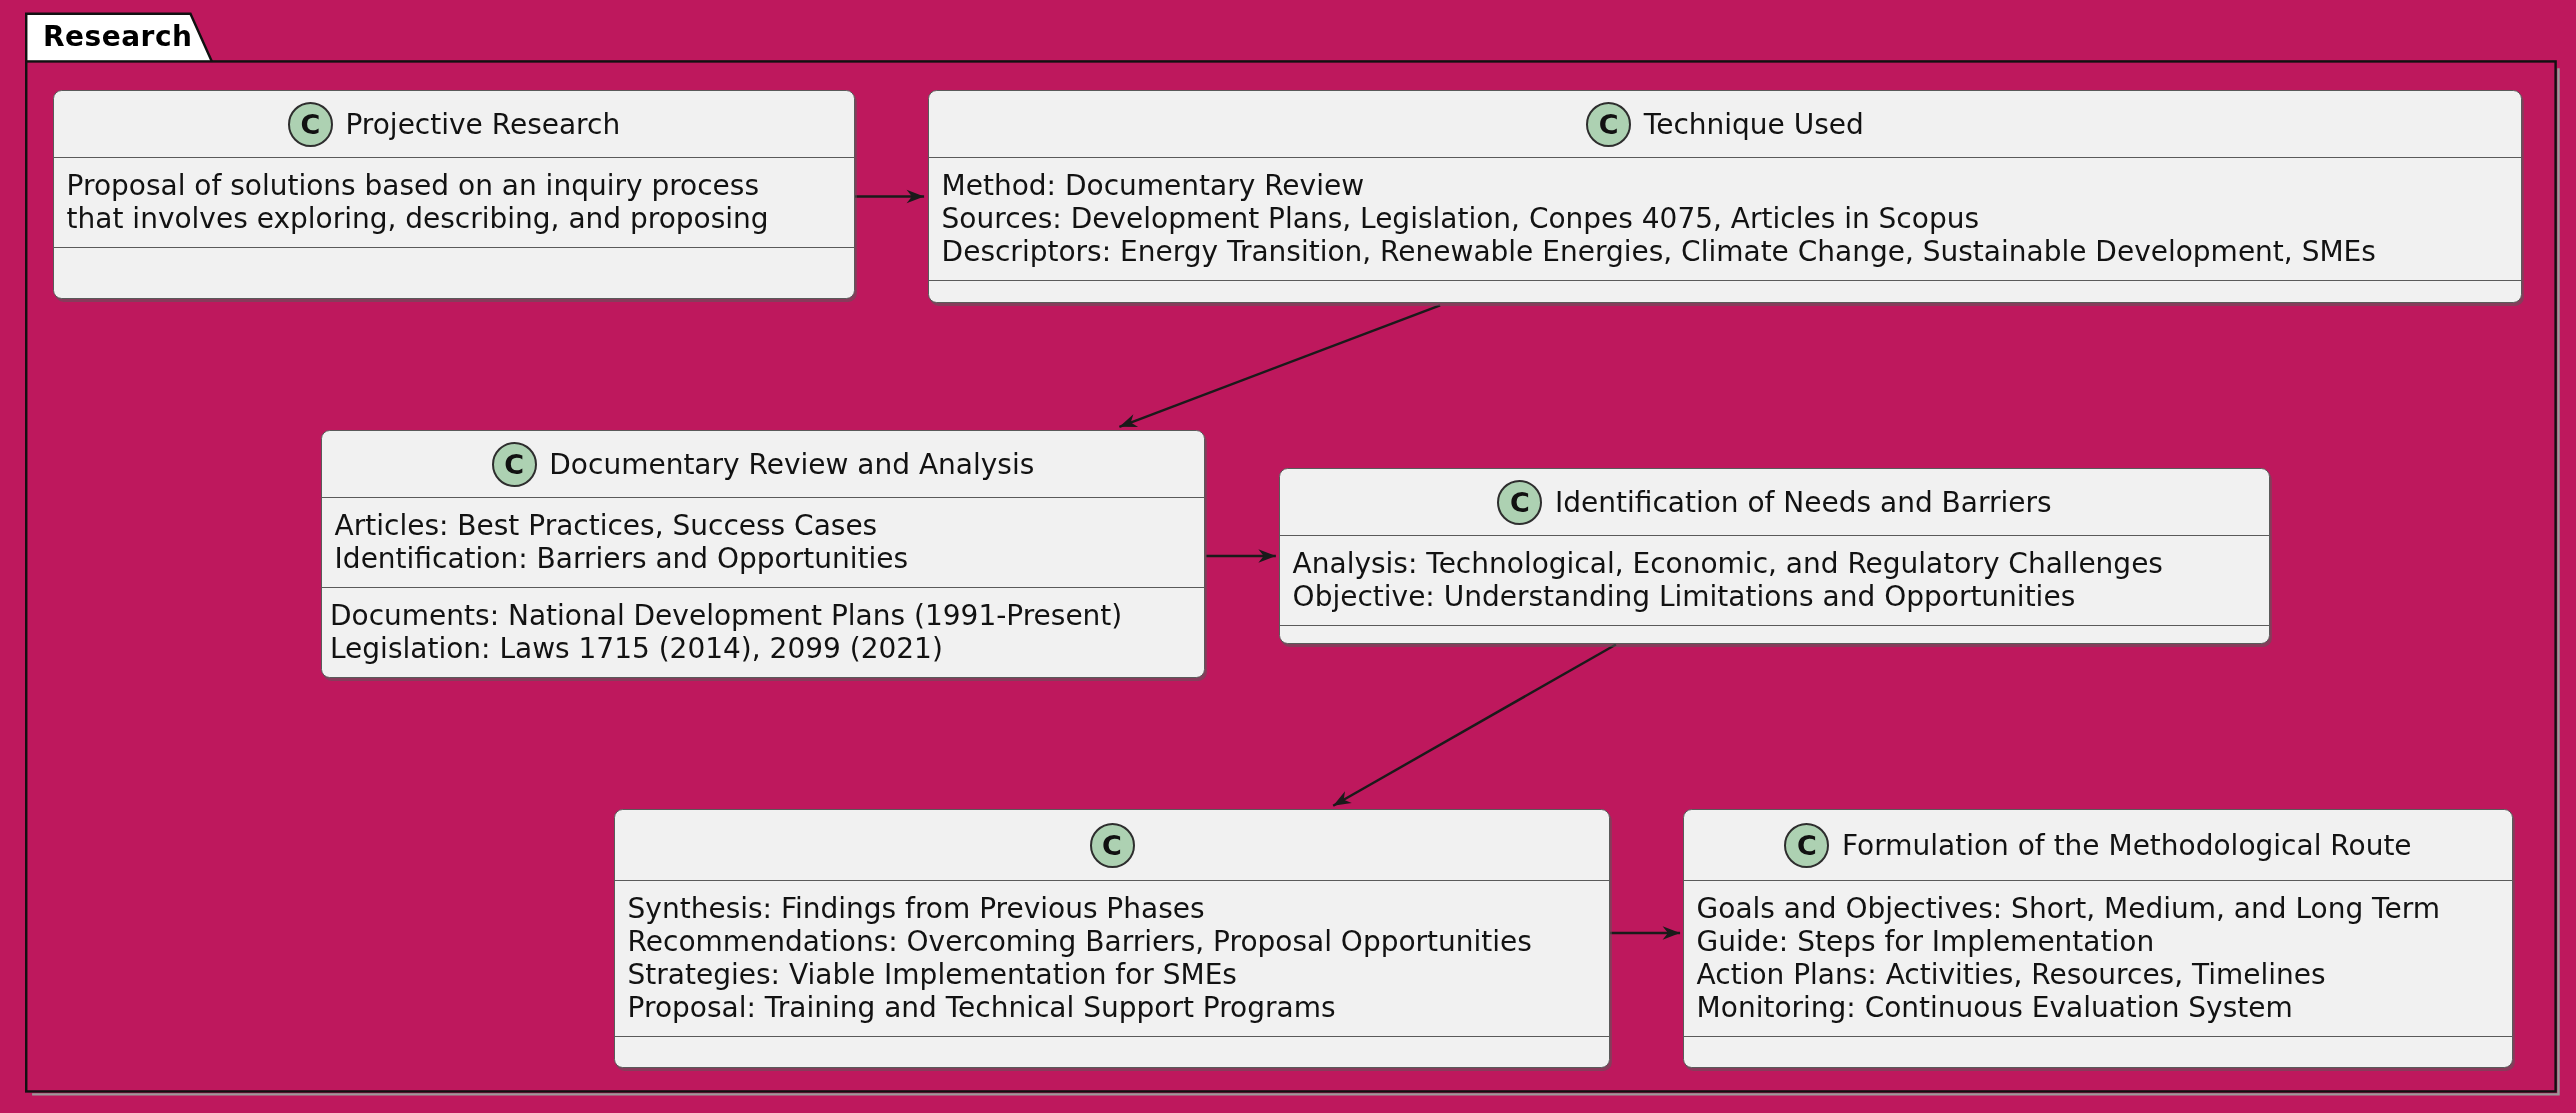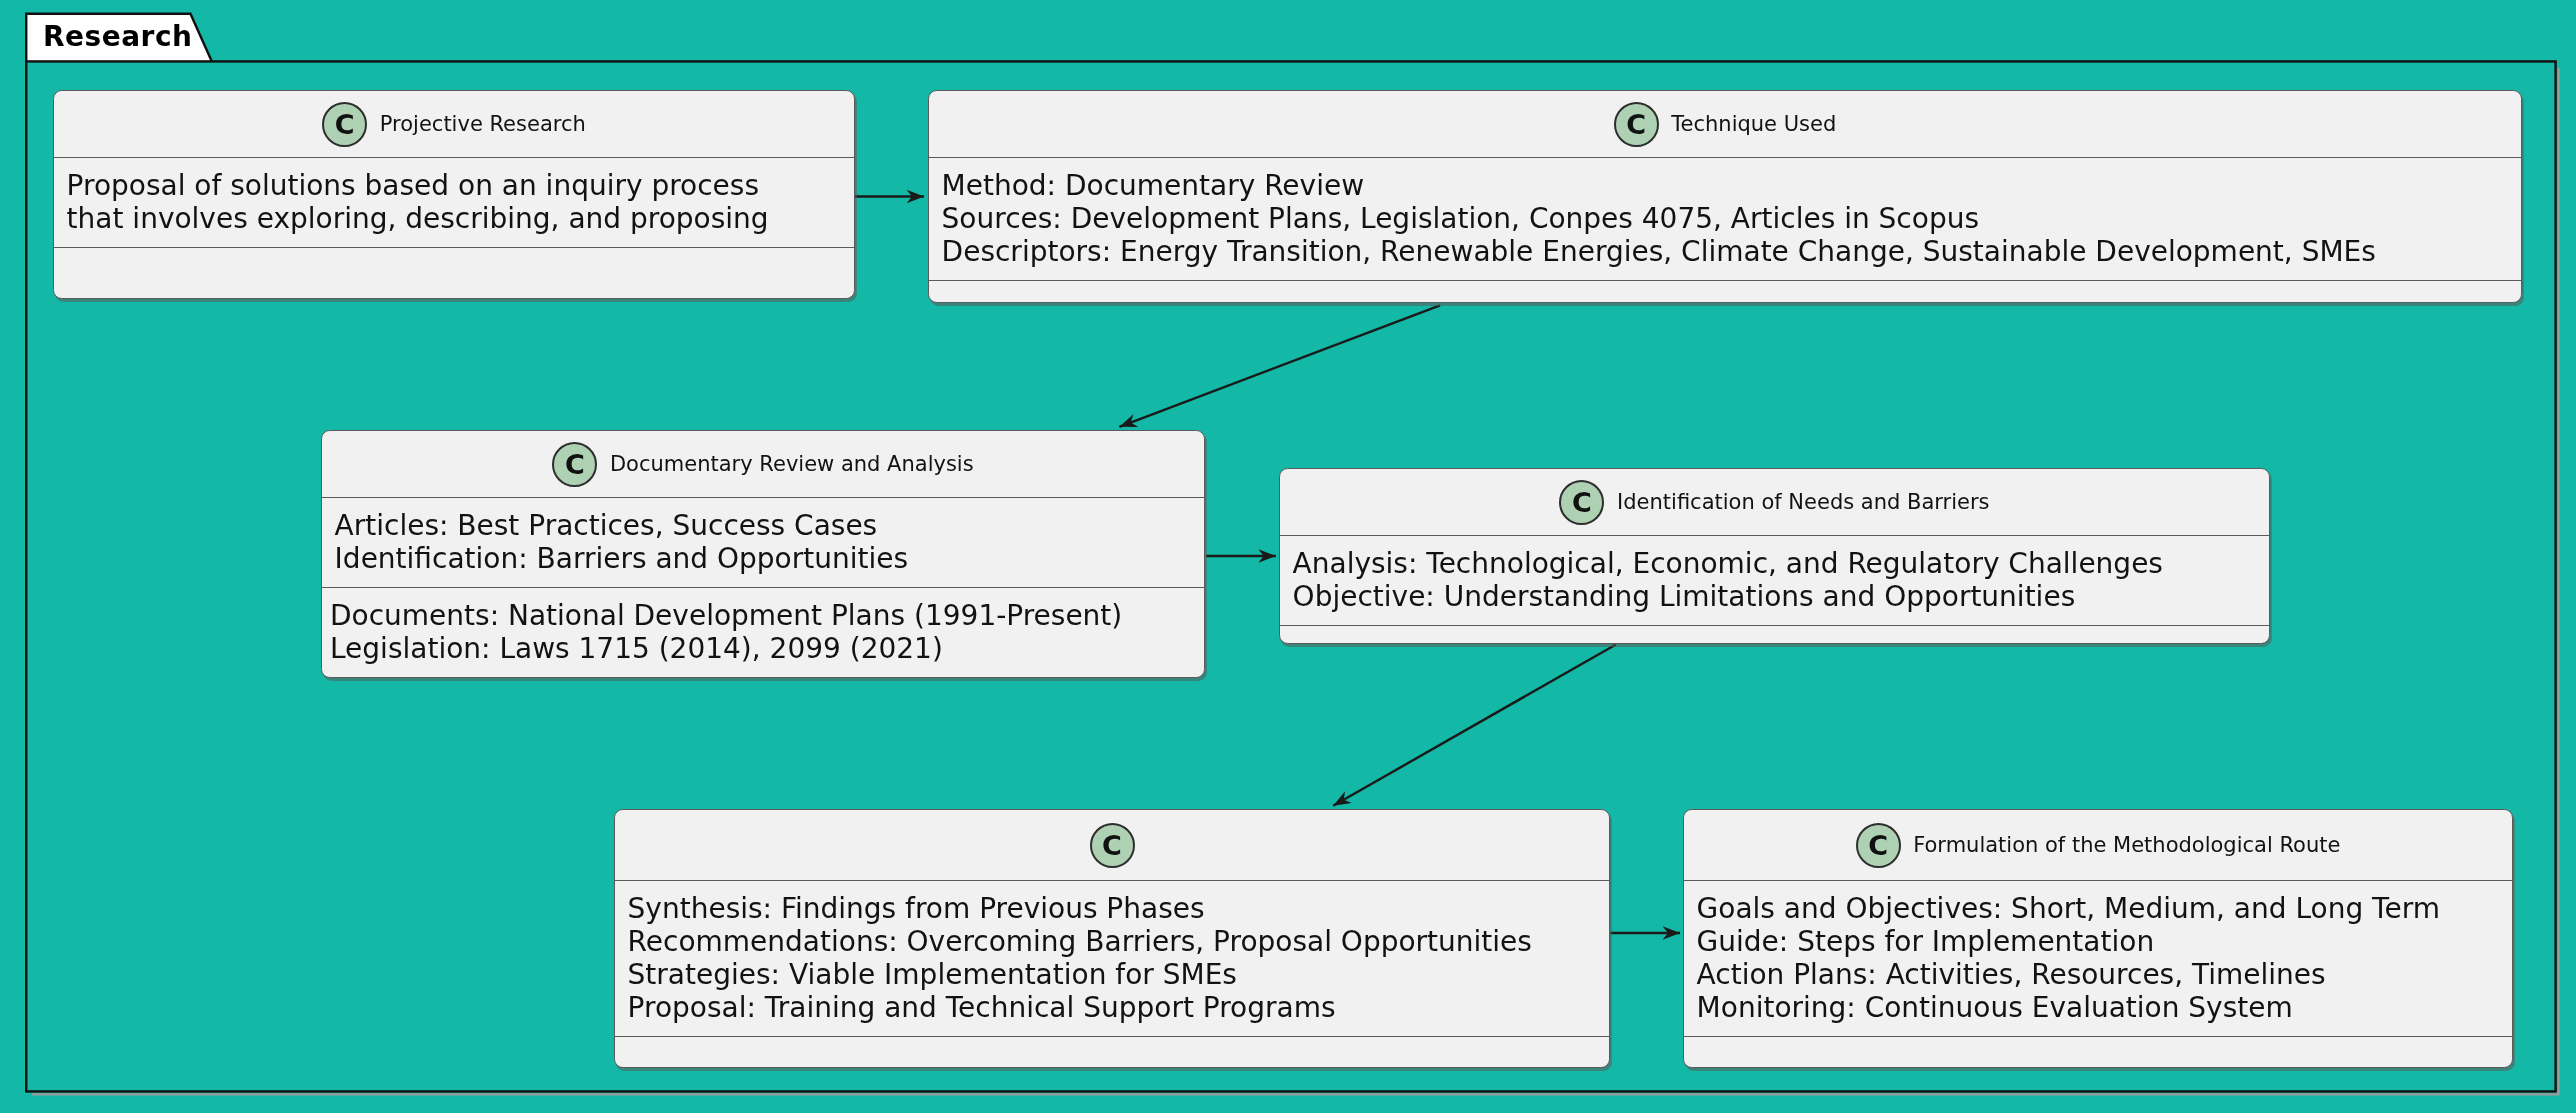--- a/index.html
+++ b/index.html
@@ -1,17 +1,17 @@
 <!DOCTYPE html>
 <html><head>
 <meta charset="utf-8">
 <style>
   html,body{margin:0;padding:0;background:#ffffff;}
   #canvas{
-    position:relative;width:2576px;height:1114px;background:#14b8a6;
+    position:relative;width:2576px;height:1114px;background:#be185d;
     font-family:"DejaVu Sans","Liberation Sans",sans-serif;color:#121212;
     overflow:hidden;
   }
   #bg{position:absolute;left:0;top:0;width:2576px;height:1114px;}
   .pkg-label{
     position:absolute;left:43px;top:20.4px;font-size:28px;font-weight:bold;
     letter-spacing:0.5px;color:#000;
   }
   .cls{
     position:absolute;background:#F1F1F1;border:1.9px solid #5a5a5a;
@@ -22,21 +22,21 @@
   .cls-title{
     flex:0 0 66px;display:flex;align-items:center;justify-content:center;
     gap:12.6px;
   }
   .cicon{
     width:45px;height:45px;border-radius:50%;background:#ADD1B2;
     border:2.4px solid #2e2e2e;display:flex;align-items:center;
     justify-content:center;flex:0 0 auto;box-sizing:border-box;
   }
   .cicon span{font-size:27px;font-weight:bold;color:#111;line-height:1;}
-  .cls-title-text{font-size:21px;white-space:nowrap;}
+  .cls-title-text{font-size:28px;white-space:nowrap;}
   .sec{padding:10.7px 12.6px 12.6px 12.6px;}
   .line{font-size:28px;line-height:33px;white-space:nowrap;}
   .strip{flex:1 1 auto;min-height:14.6px;}
 </style>
 </head>
 <body>
 
 <div id="canvas">
 
   <svg id="bg" viewBox="0 0 2651 1146">

